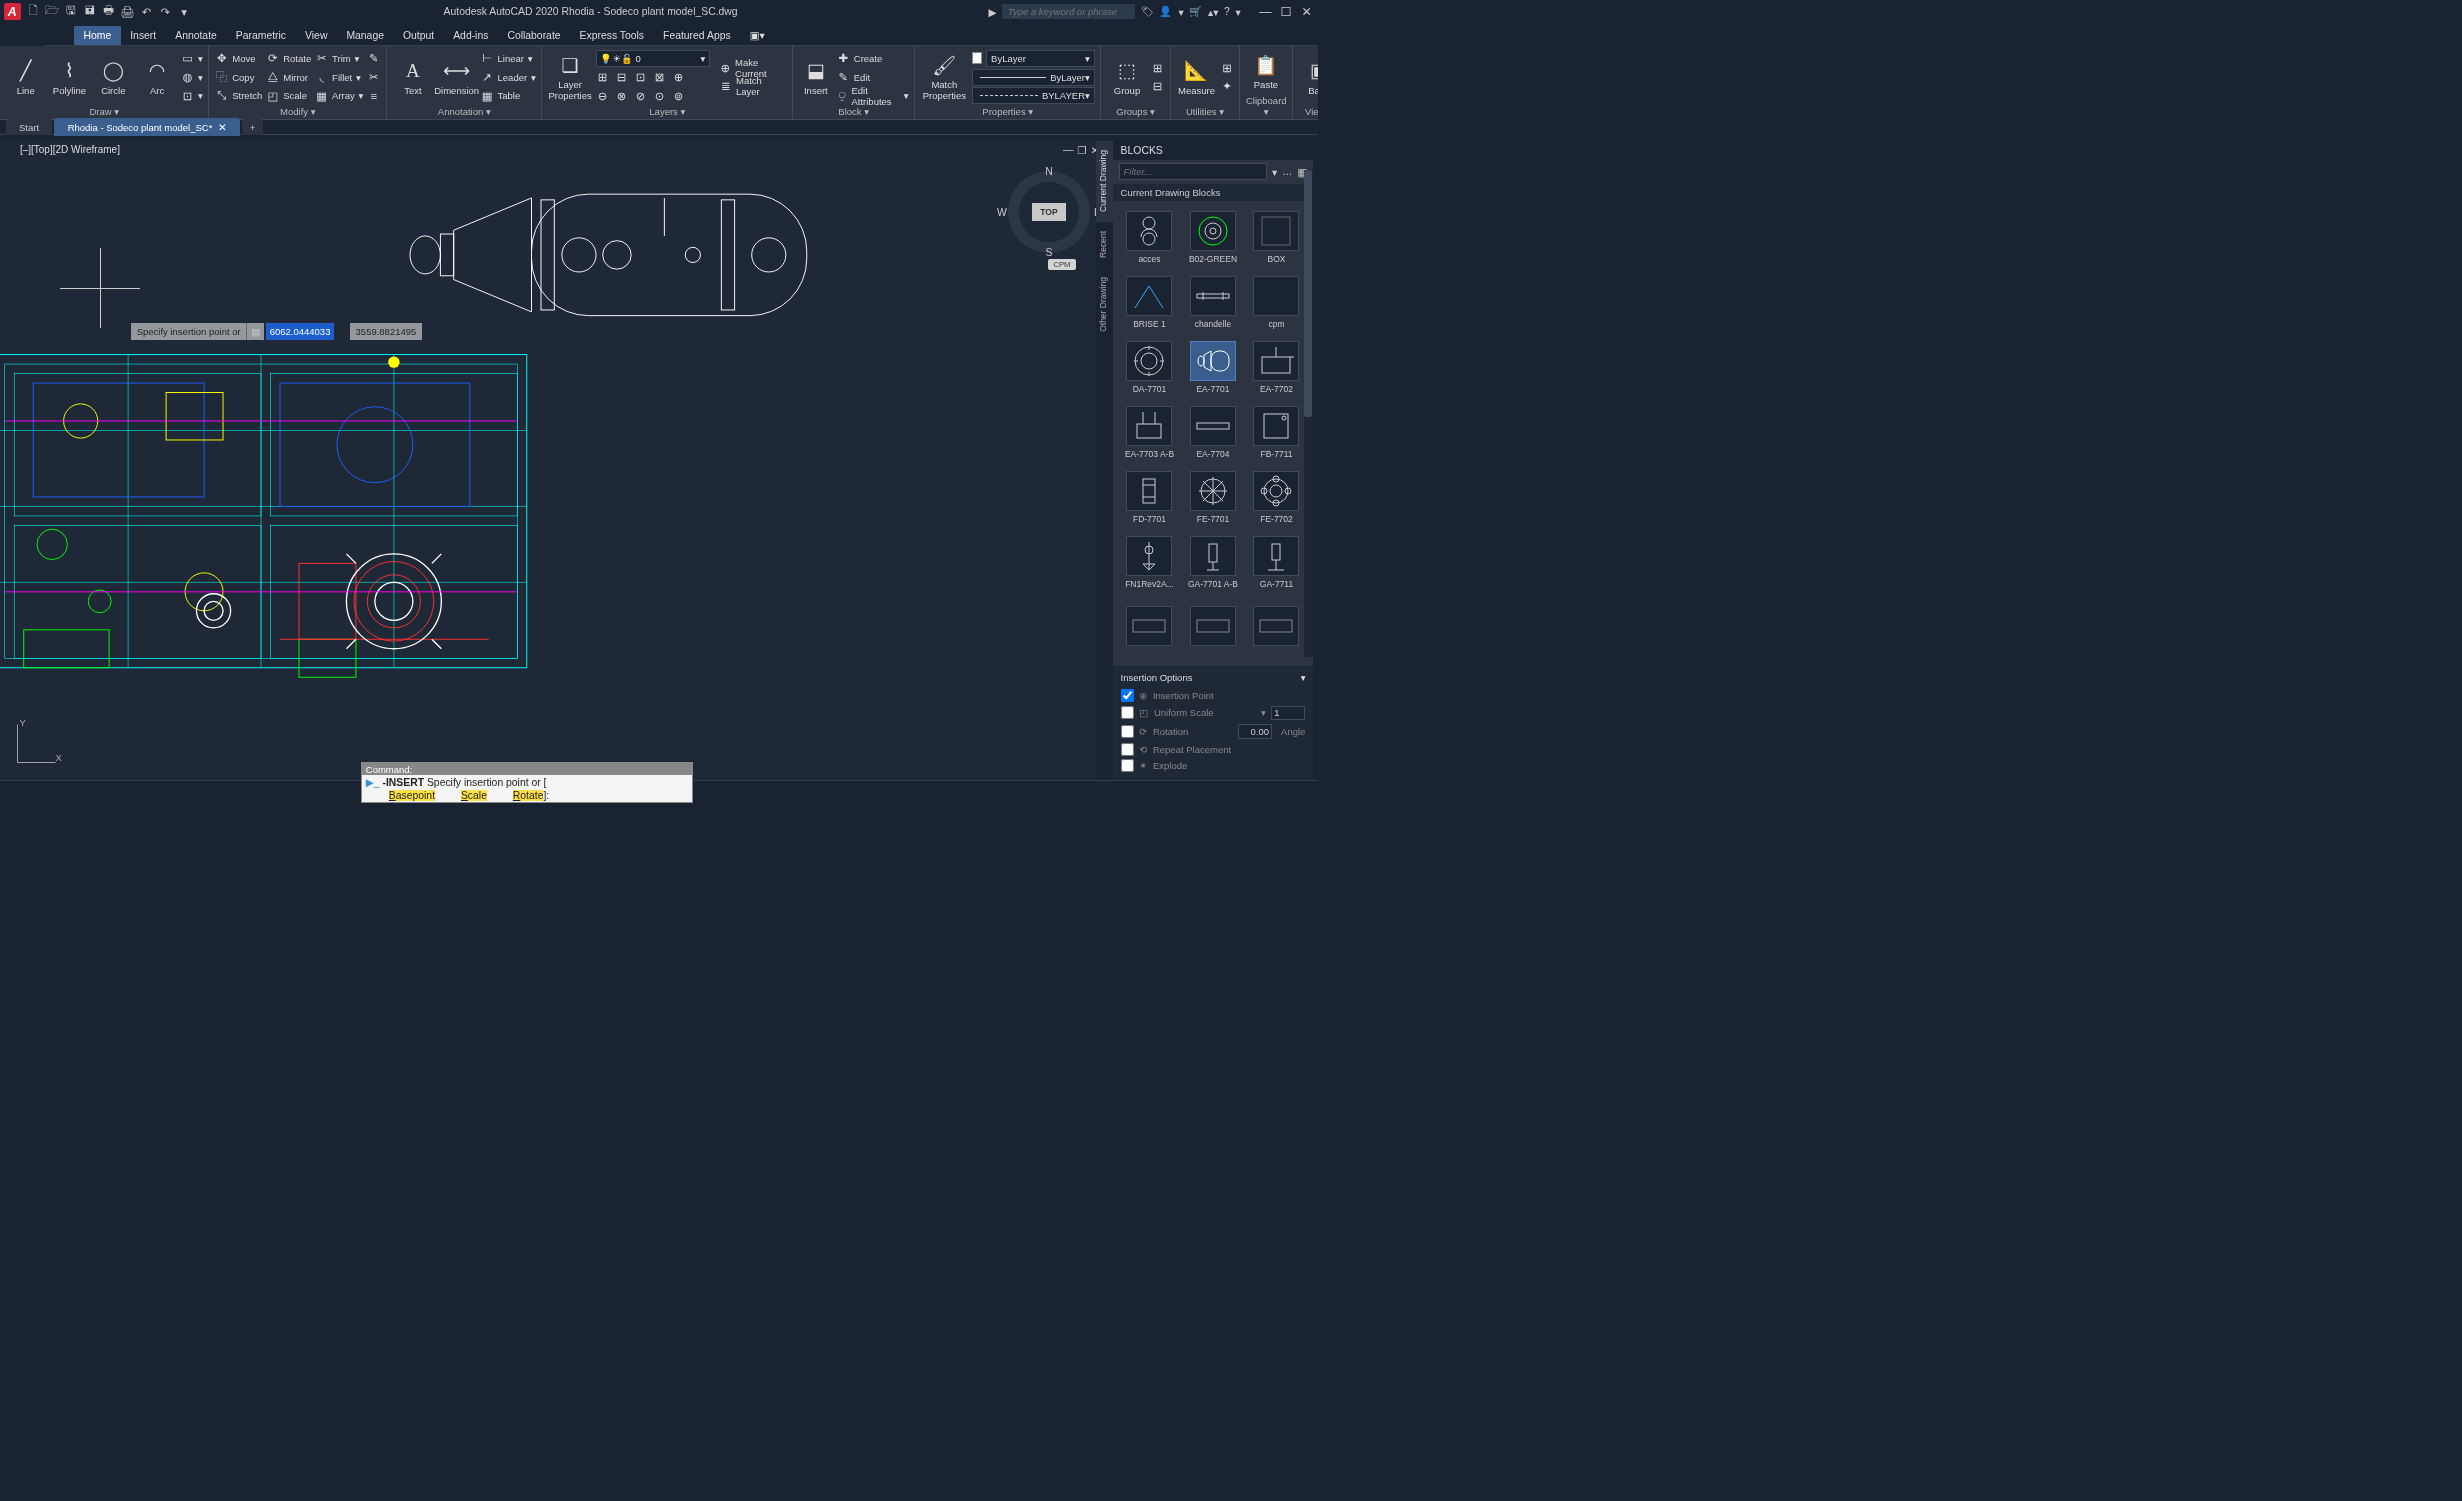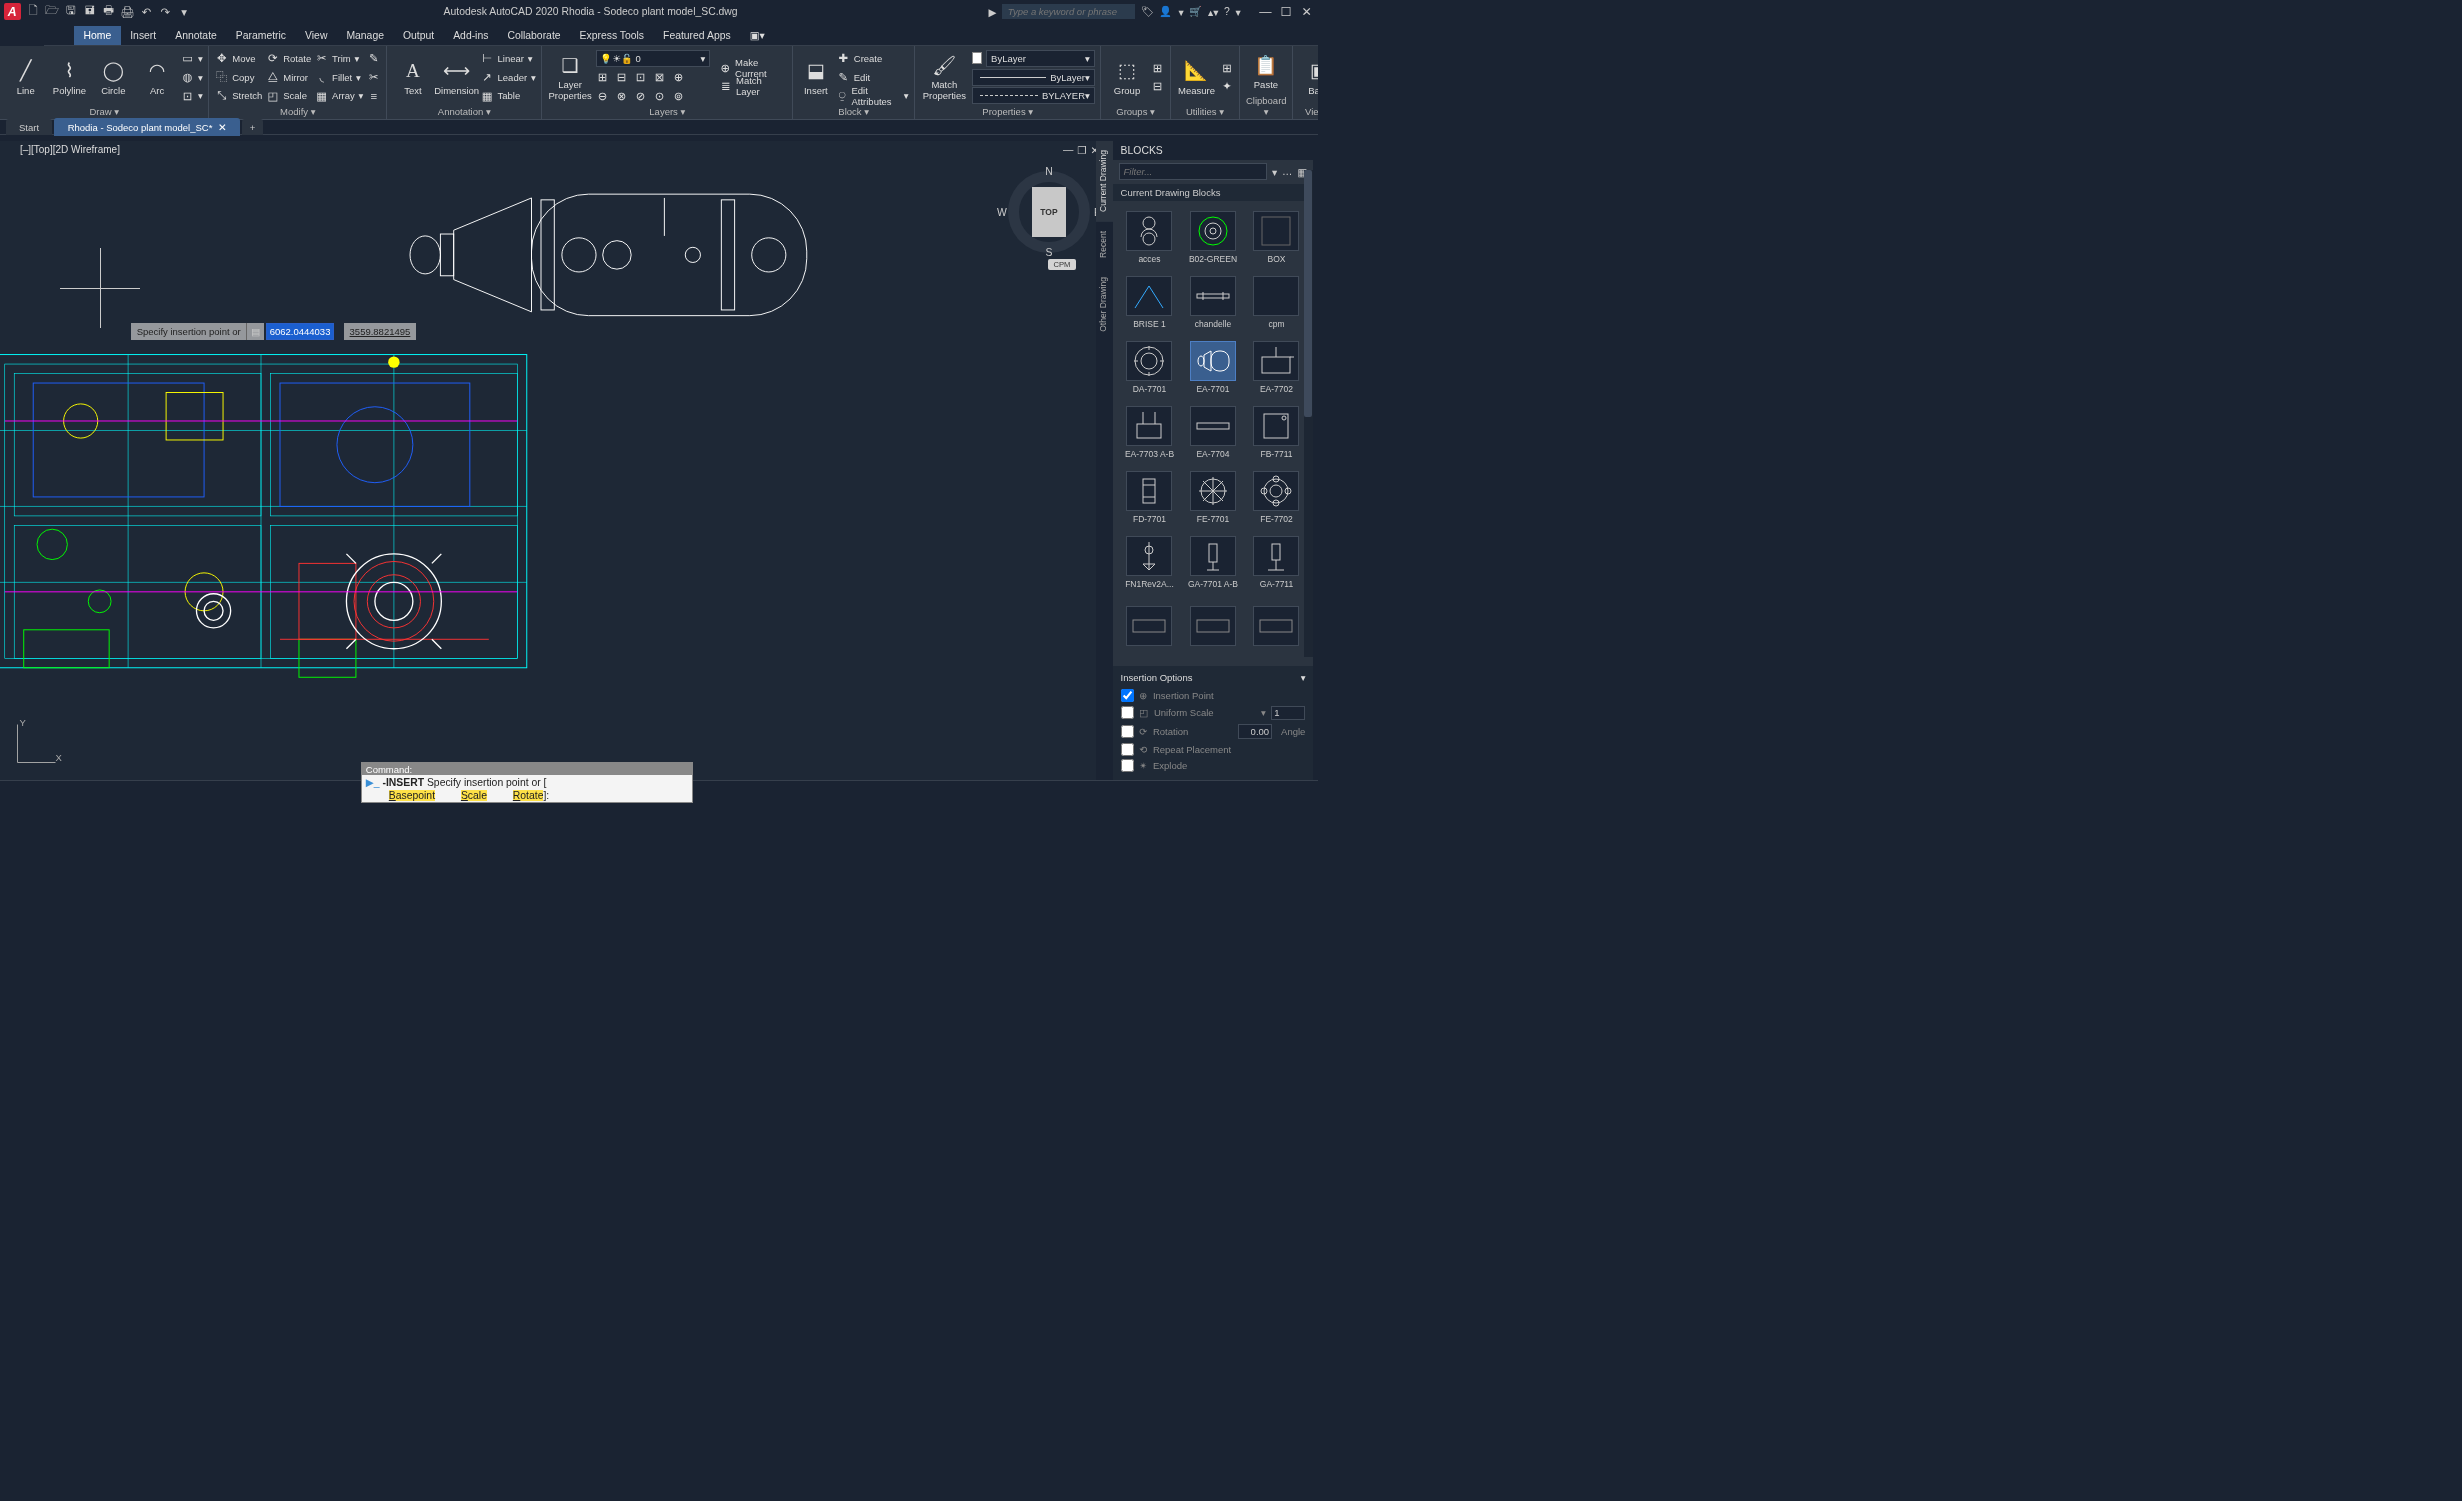--- a/index.html
+++ b/index.html
@@ -27,33 +27,33 @@
 .trow .mini { width:13.3px; height:13.3px; display:inline-flex; align-items:center; justify-content:center; font-size:11.4px;}
 .layer-dd { background:#1a2332; border:0.9px solid #404a58; display:flex; align-items:center; height:17px; padding:0 3.8px; width:114px; font-size:9.5px; }
 .file-tabs { height:15px; background:#1a2332; display:flex; align-items:center; padding-left:5.7px; gap:2px; border-bottom:0.9px solid #363f4c;}
 .ftab { padding:2.8px 13.3px; background:#2b3440; color:#ccc; font-size:9.5px; display:flex; align-items:center; gap:5.7px; border-radius:2.8px 2.8px 0 0;}
 .ftab.active { background:#3a5f8f; color:#fff; }
 .ftab .xclose { font-size:10.4px; }
 .workspace { position:absolute; top:141px; left:0; right:217px; bottom:23px; background:#1e2836; }
 .view-label { position:absolute; top:1.9px; left:18px; color:#ddd; font-size:10px; background:rgba(30,40,54,0.7); padding:0.9px 1.9px;}
 .viewcube { position:absolute; top:28.5px; right:9.5px; width:85px; height:85px; display:flex; align-items:center; justify-content:center; }
 .viewcube .ring { position:absolute; width:82px; height:82px; border:11.4px solid #3a4452; border-radius:50%; opacity:0.5;}
-.viewcube .cubeface { width:34px; height:50px; background:#c8c8c8; color:#333; display:flex; align-items:center; justify-content:center; font-size:8.5px; font-weight:bold; }
+.viewcube .cubeface { width:34px; height:18px; background:#c8c8c8; color:#333; display:flex; align-items:center; justify-content:center; font-size:8.5px; font-weight:bold; }
 .viewcube .dir { position:absolute; color:#ccc; font-size:10.4px; }
 .vn { top:-3.8px; } .vs { bottom:-3.8px; } .ve { right:-9.5px; } .vw { left:-9.5px; }
 .cpm-badge { position:absolute; top:118px; right:25px; background:#d4d4d4; color:#333; font-size:7.6px; padding:0.9px 5.7px; border-radius:1.9px;}
 .viewctrl { position:absolute; top:2.8px; right:1.9px; display:flex; gap:3.8px; color:#ccc; font-size:10.4px;}
 .crosshair { position:absolute; top:147px; left:100px; }
 .crosshair .h { position:absolute; width:80px; height:0.9px; background:#ccc; top:0; left:-40px; }
 .crosshair .v { position:absolute; width:0.9px; height:80px; background:#ccc; top:-40px; left:0; }
 .tooltip-box { position:absolute; top:182px; left:131px; display:flex; align-items:center; font-size:9.5px; }
 .tooltip-box .lbl { background:#95989c; color:#222; padding:2.8px 5.7px; }
 .tooltip-box .ico2 { background:#95989c; padding:2.8px 3.8px; border-left:0.9px solid #666;}
 .tooltip-box input { width:68px; border:0.9px solid #2a5fc8; background:#1b5fcf; color:#fff; font-size:9.5px; padding:1.9px 2.8px; margin-left:1.9px; }
-.tooltip-box .val2 { background:#95989c; color:#222; padding:2.8px 5.7px; margin-left:10px;text-decoration:underline;}
+.tooltip-box .val2 { background:#95989c; color:#222; padding:2.8px 5.7px; margin-left:16px;}
 .canvas-draw { position:absolute; inset:0; }
 .ucs { position:absolute; bottom:5.7px; left:7.6px; color:#aaa; font-size:9.5px; }
 
 .blocks-panel { position:absolute; top:141px; right:5px; bottom:23px; width:217px; background:#2b3440; display:flex; }
 .side-tabs { width:17px; background:#1a2332; display:flex; flex-direction:column; }
 .side-tabs .stab { writing-mode:vertical-rl; transform:rotate(180deg); font-size:8.5px; padding:9.5px 1.9px; color:#aaa; text-align:center; }
 .side-tabs .stab.active { background:#2b3440; color:#ddd; }
 .bp-body { flex:1; display:flex; flex-direction:column; }
 .bp-title { background:#1a2332; padding:3.8px 7.6px; font-size:10.4px; color:#ddd; }
 .bp-filter { padding:3.8px 5.7px; display:flex; gap:5px; align-items:center; }

